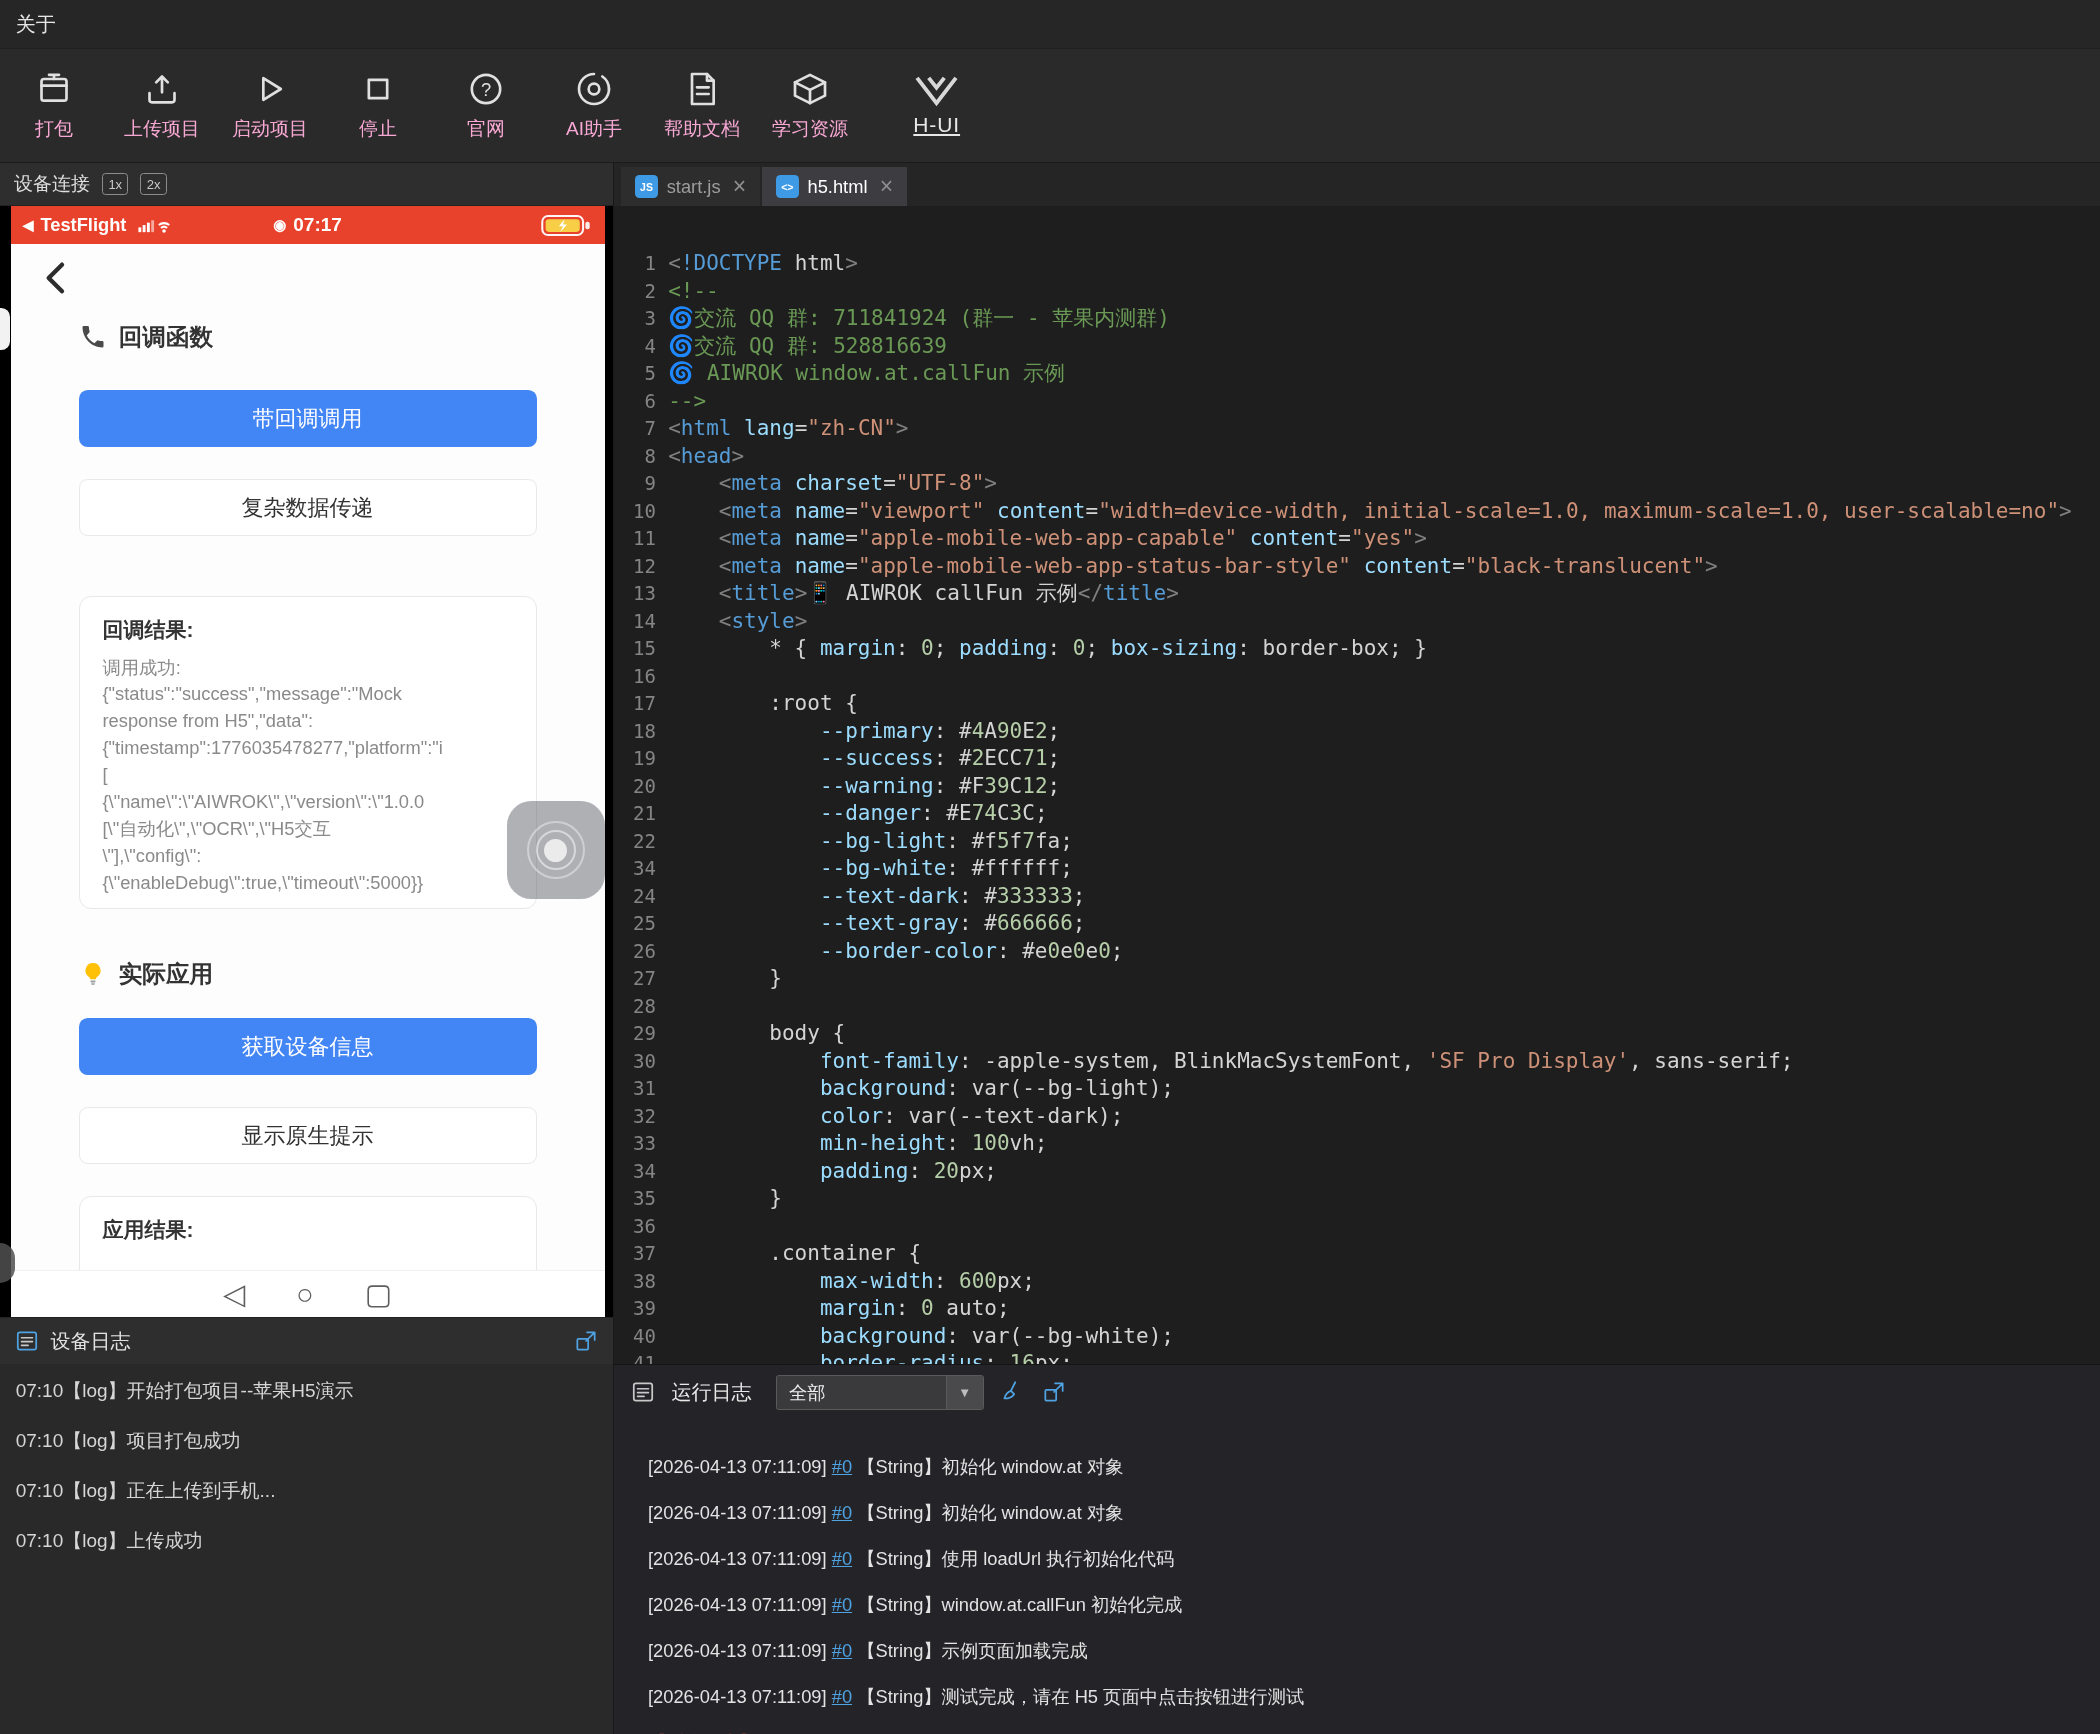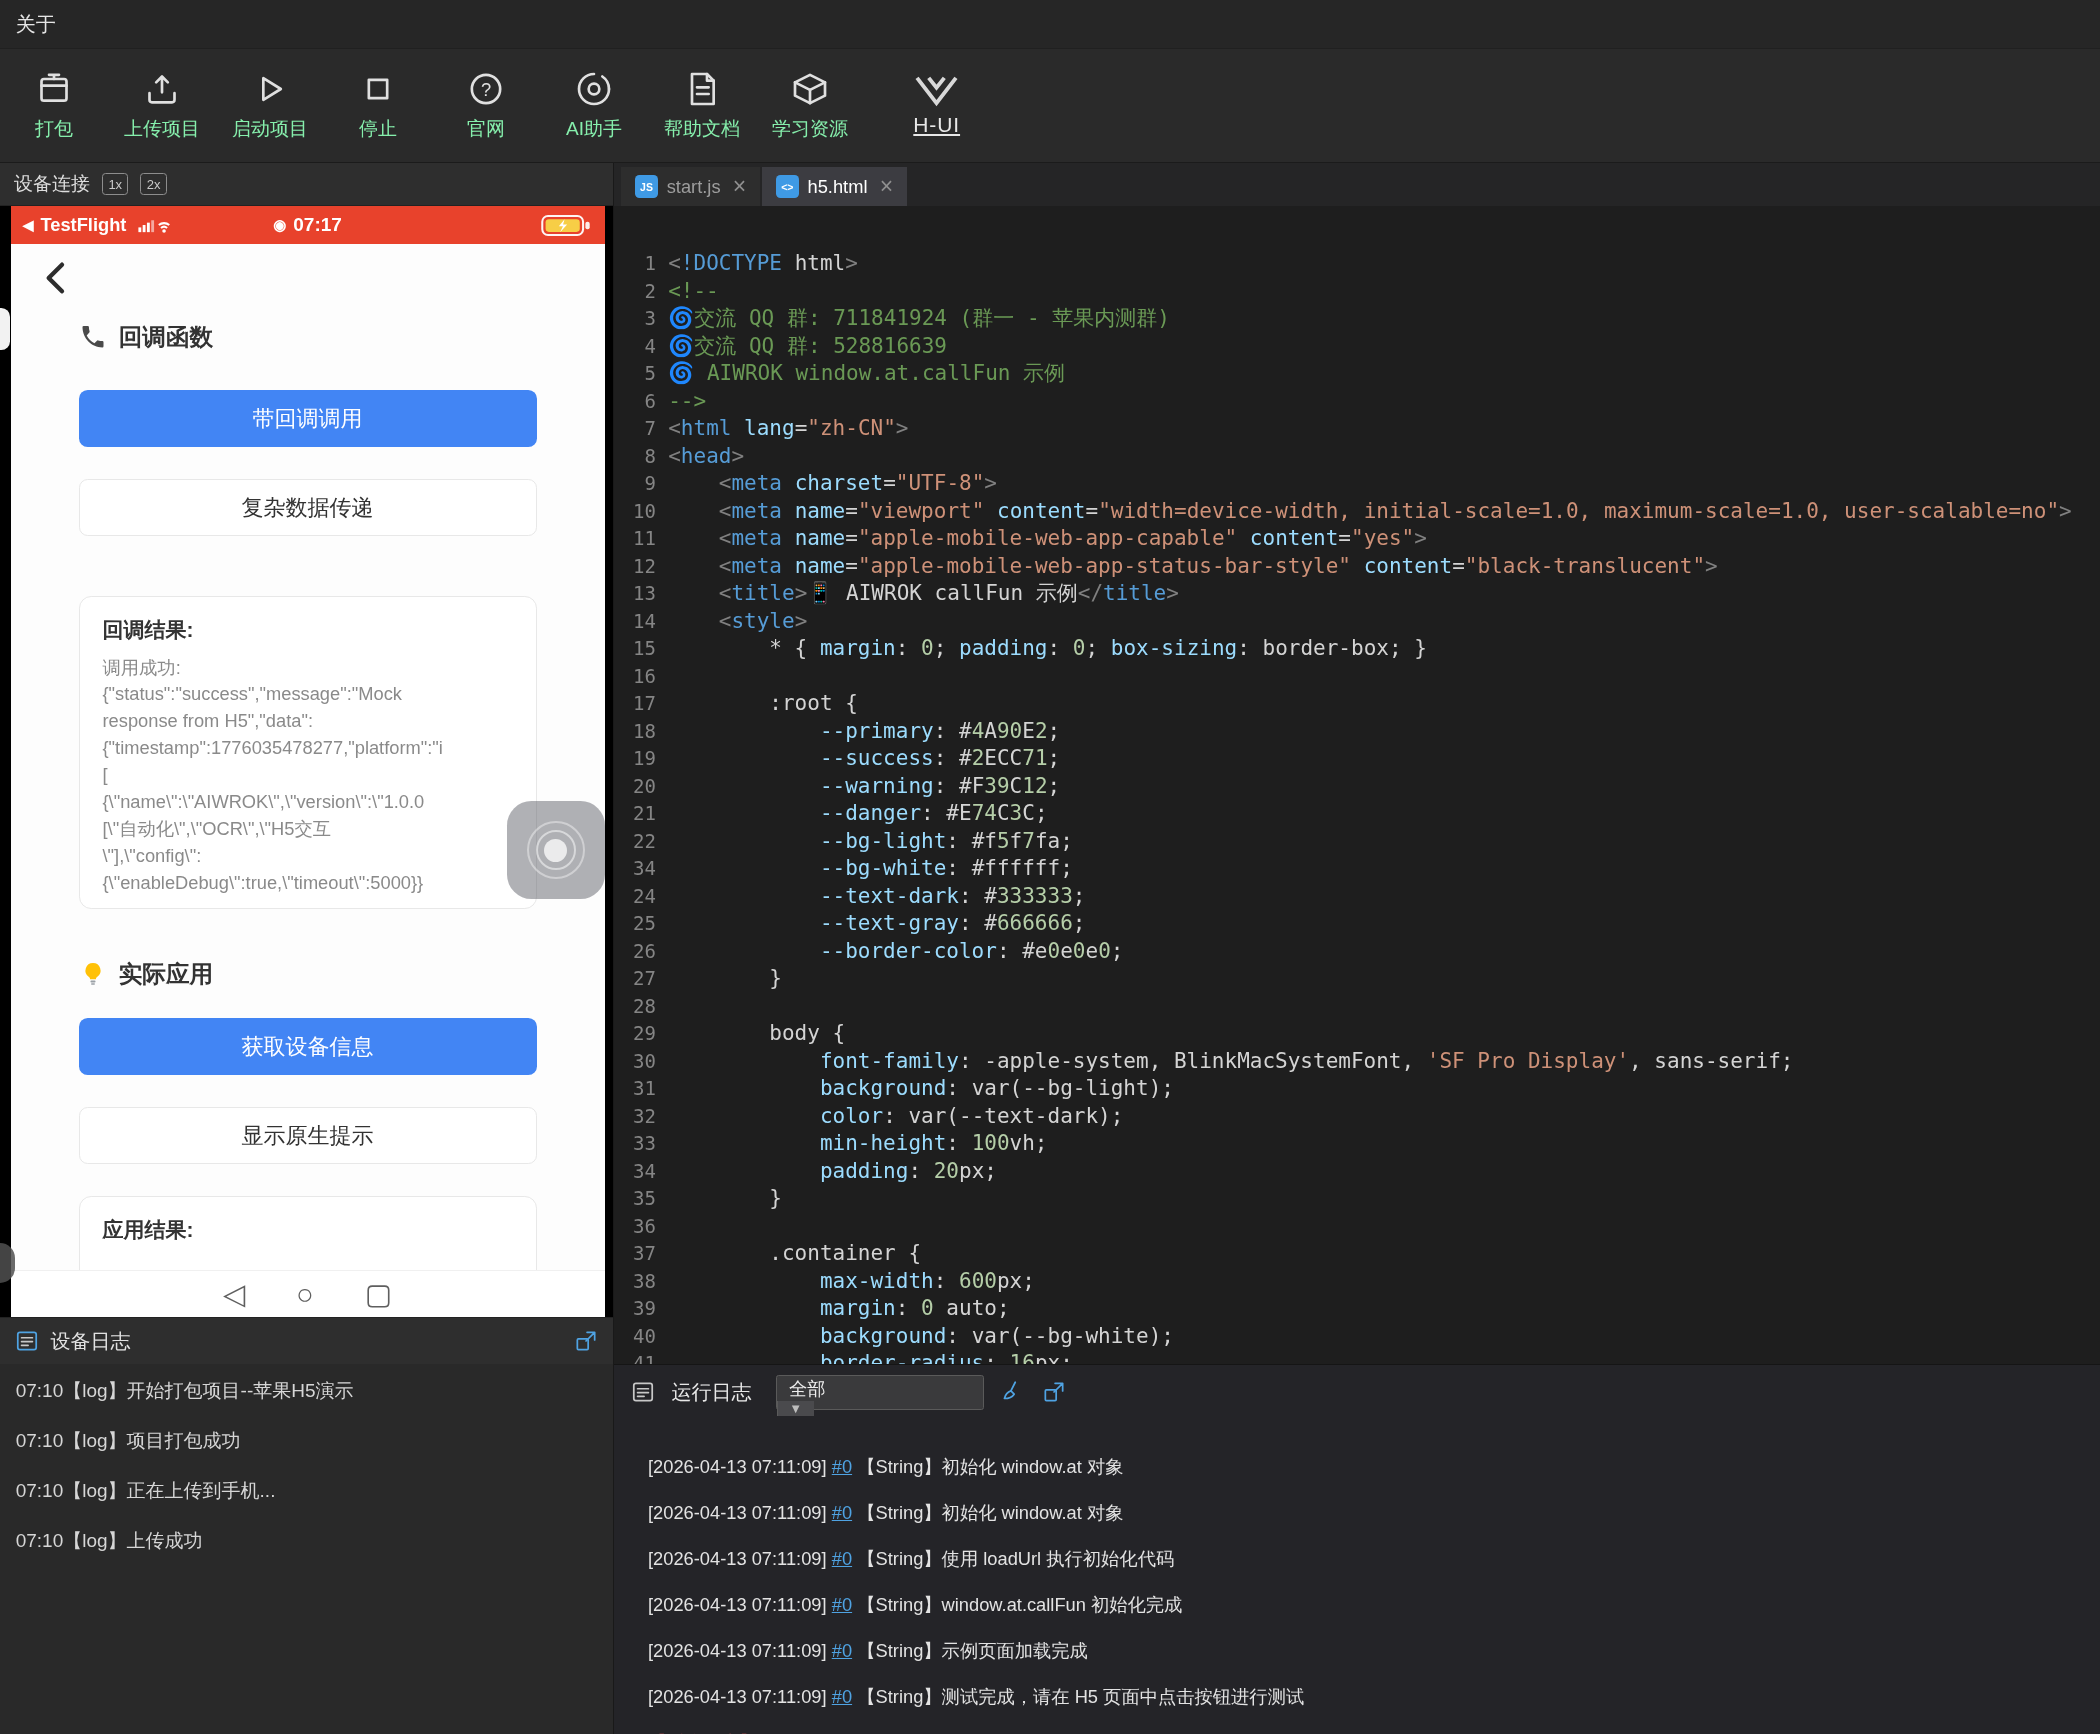--- a/index.html
+++ b/index.html
@@ -8,21 +8,21 @@
   .app { position:relative; width:2101px; height:1735px; background:#262626; }
 
   
   .menubar { height:49px; display:flex; align-items:center; padding:0 15.7px; background:#262626; border-bottom:0.9px solid #202020; }
   .menu-item { color:#e6e6e6; font-size:20px; }
 
   
   .toolbar { height:114px; background:#2a2a2a; border-bottom:0.9px solid #1b1b1b; display:flex; align-items:center; }
   .tbtn { width:108px; height:98px; display:flex; flex-direction:column; align-items:center; justify-content:center; gap:7px; cursor:default; }
   .tbtn svg { width:40px; height:40px; stroke:#e0e0e0; fill:none; stroke-width:1.6; stroke-linecap:round; stroke-linejoin:round; }
-  .tlabel { color:#86efac; font-size:19px; white-space:nowrap; }
+  .tlabel { color:#f9a8d4; font-size:19px; white-space:nowrap; }
   .hui-logo { margin-left:15.7px; width:114px; height:98px; display:flex; flex-direction:column; align-items:center; justify-content:center; gap:3.5px; }
   .hui-logo svg { width:49px; height:35px; }
   .hui-text { color:#e8e8e8; font-size:21px; letter-spacing:0.9px;text-decoration:underline; }
 
   
   .content { display:flex; height:1572px; }
 
   
   .left { position:relative; width:614px; background:#000000; border-right:0.9px solid #191919; flex:none; }
   .left-header { height:43px; background:#2e2e2e; display:flex; align-items:center; gap:12.2px; padding:0 14px; color:#dddddd; font-size:19px; border-bottom:0.9px solid #222; }
@@ -81,21 +81,21 @@
   .editor { height:1158px; overflow:hidden; background:#1e1e1e; padding-top:44px; font-family:"DejaVu Sans Mono",monospace; font-size:21px; flex:none; }
   .code-row { display:flex; height:27.5px; line-height:27.5px; white-space:pre; }
   .lineno { width:42px; text-align:right; color:#858585; flex:none; font-size:19px; }
   .code-text { padding-left:12.2px; color:#d4d4d4; }
   .tk-c { color:#6a9955; } .tk-s { color:#ce9178; } .tk-t { color:#569cd6; }
   .tk-b { color:#808080; } .tk-a { color:#9cdcfe; } .tk-n { color:#b5cea8; }
 
   .runlog { height:371px; background:#242428; border-top:0.9px solid #151515; display:flex; flex-direction:column; flex:none; }
   .runlog-header { height:54px; display:flex; align-items:center; gap:15.7px; padding:0 15.7px; flex:none; }
   .runlog-title { color:#e8e8e8; font-size:20px; }
-  .filter { width:208px; height:35px; background:#3a3a3c; border:0.9px solid #5a5a5a; border-radius:2.6px; display:flex; align-items:stretch; margin-left:8.7px;flex-direction:column; }
+  .filter { width:208px; height:35px; background:#3a3a3c; border:0.9px solid #5a5a5a; border-radius:2.6px; display:flex; align-items:stretch; margin-left:8.7px; }
   .filter-value { flex:1; display:flex; align-items:center; padding:0 12.2px; color:#eee; font-size:18.3px; }
   .filter-arrow { width:37px; background:#4a4a4d; border-left:0.9px solid #5a5a5a; display:flex; align-items:center; justify-content:center; color:#bdbdbd; font-size:13px; }
   .runlog-list { flex:1; overflow:hidden; padding:24.5px 0 0 34px; font-size:18.3px; color:#e3e3e3; }
   .runlog-row { height:46px; line-height:46px; white-space:nowrap; }
   .rl-time { color:#e3e3e3; }
   .rl-tag { color:var(--c-accent,#4FA3E3); text-decoration:underline; margin:0 5.2px; }
   .rl-sys { color:var(--c-logred,#E05252); }
 </style>
 </head>
 <body>

